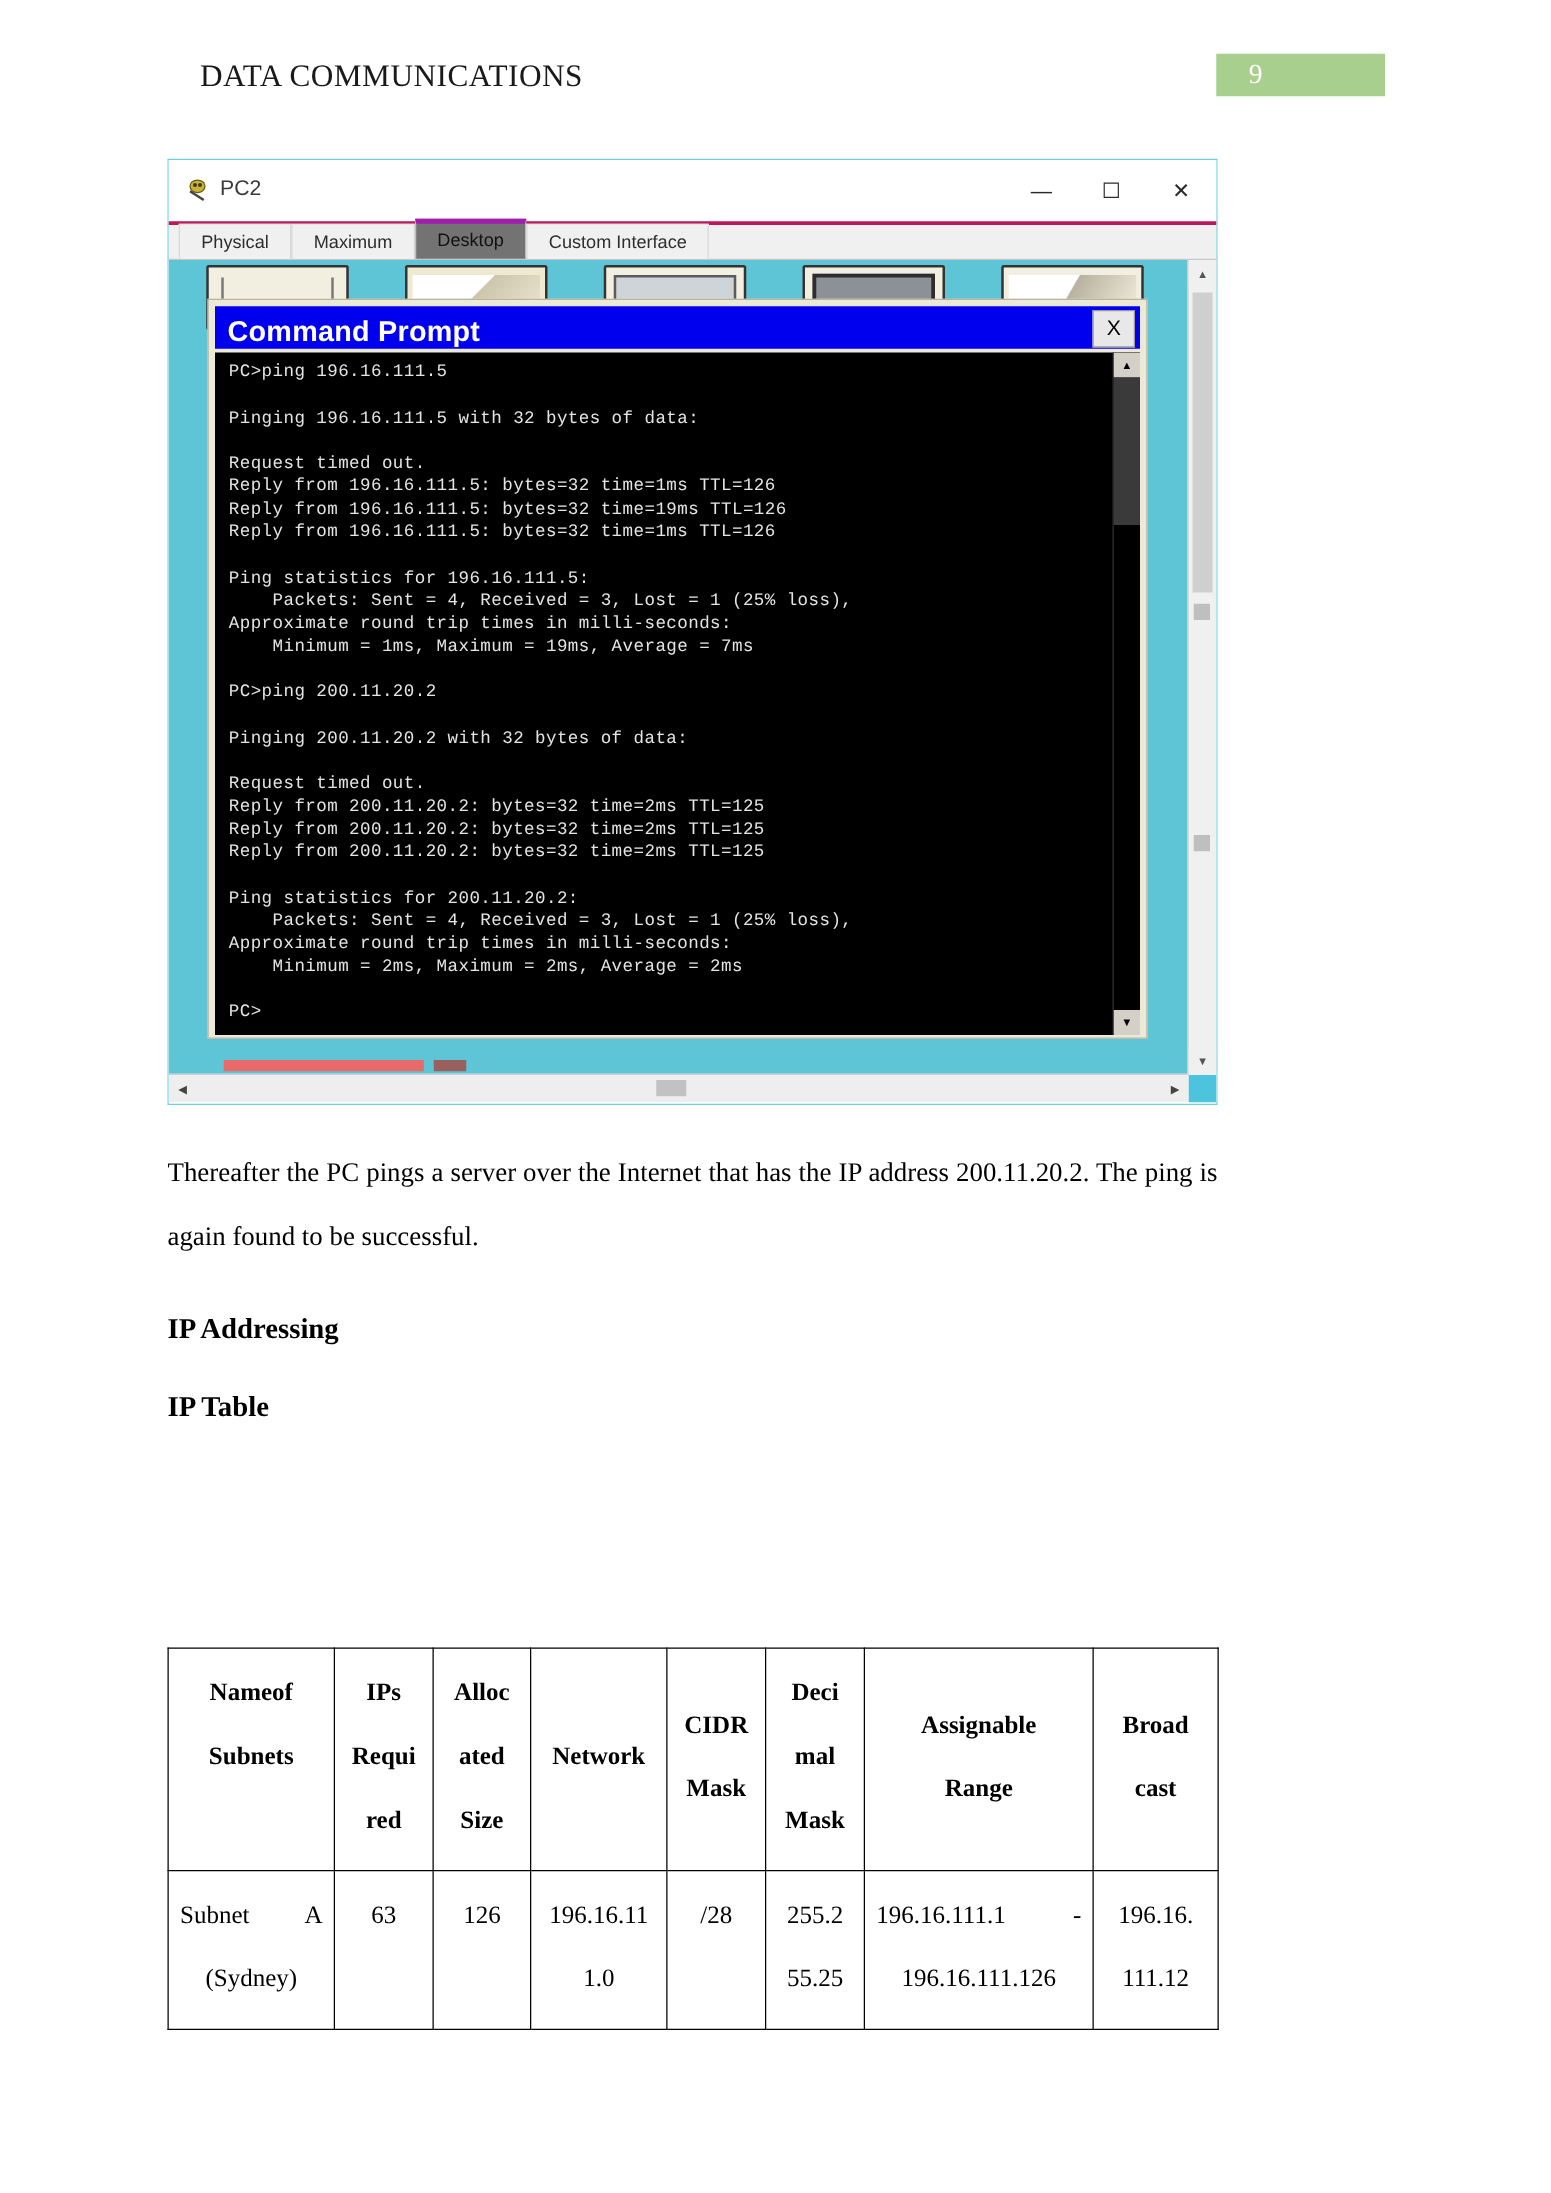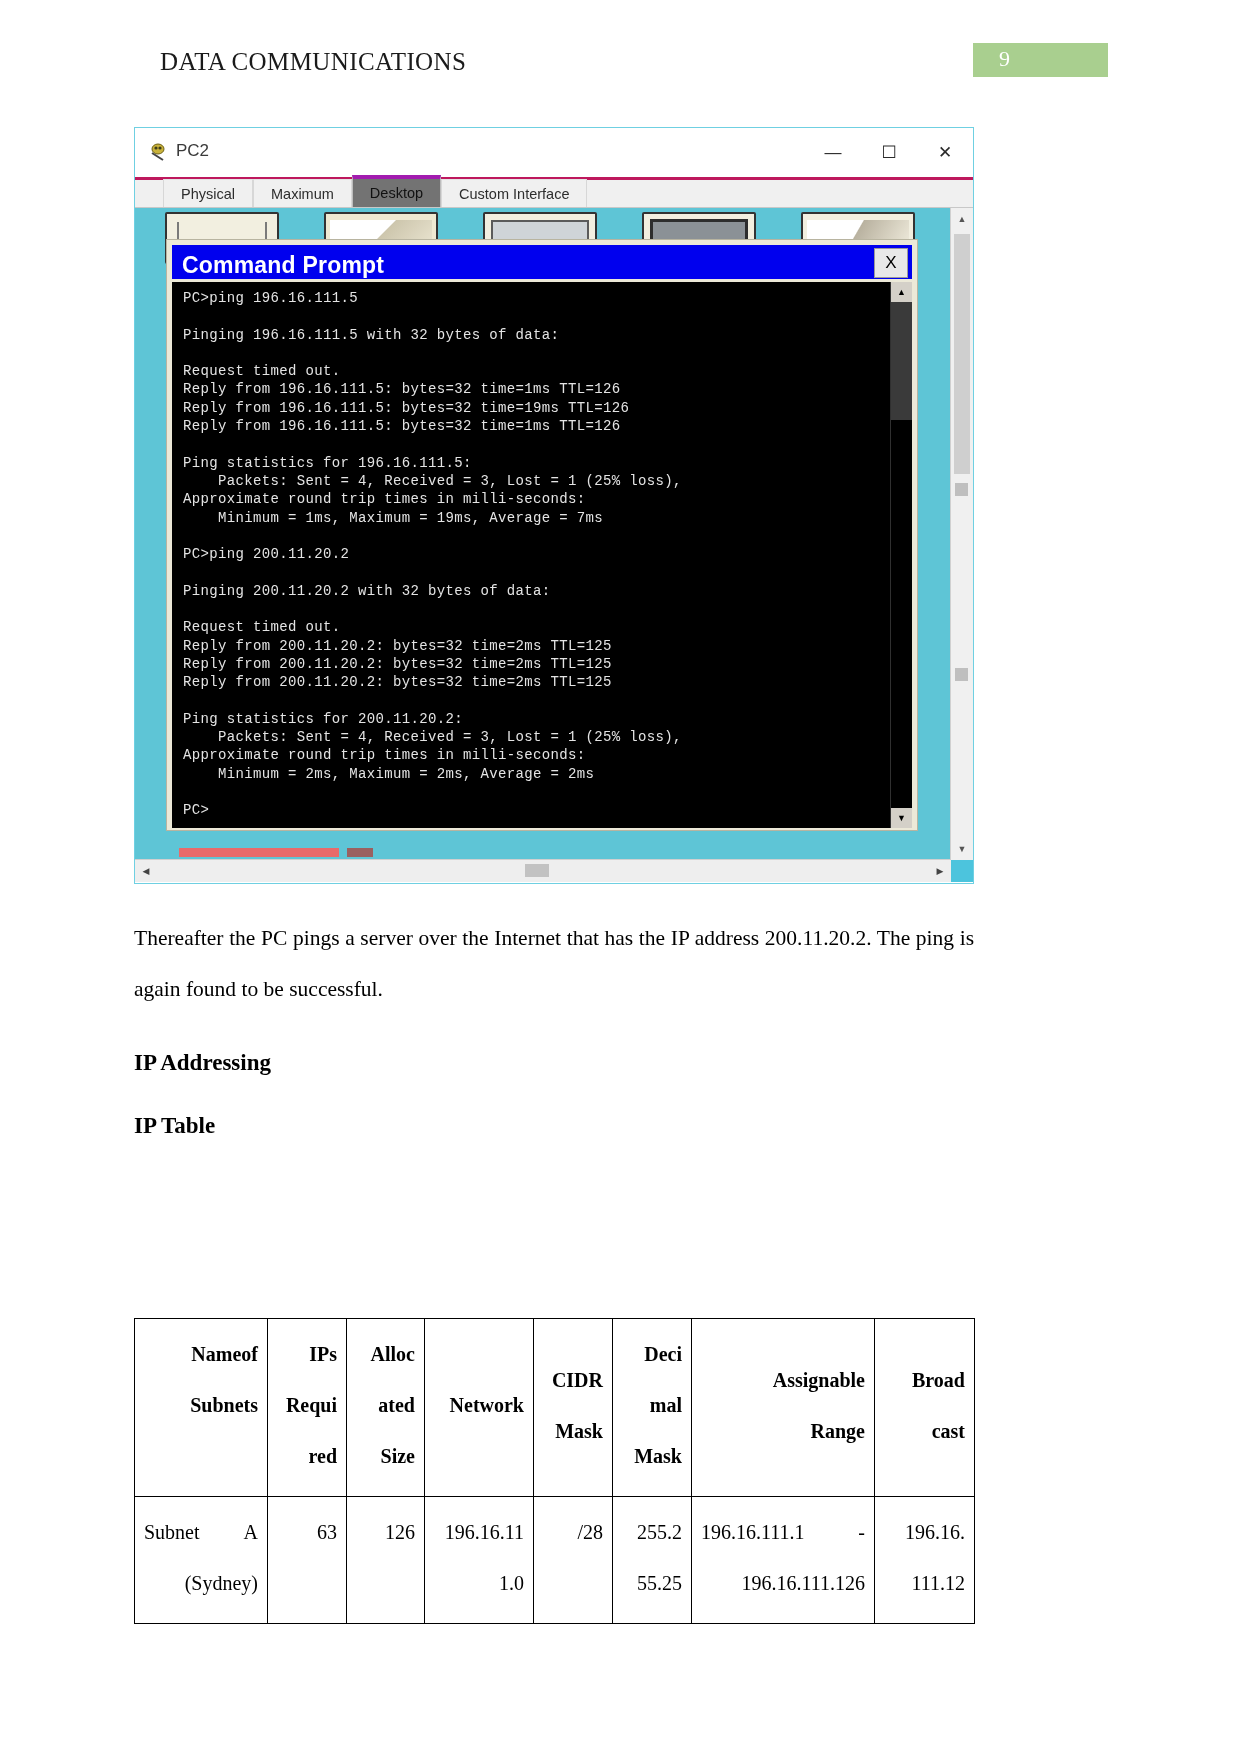--- a/index.html
+++ b/index.html
@@ -102,21 +102,21 @@
     color: #2b2b2b;
   }
 
   .pt-tabs {
     position: relative;
     height: 28px;
     background: #f0f0f0;
     border-bottom: 1px solid #c8c8c8;
     display: flex;
     align-items: flex-end;
-    padding-left: 28px;
+    padding-left: 8px;
     box-sizing: border-box;
   }
   .pt-tab {
     height: 27px;
     padding: 0 17px;
     display: flex;
     align-items: center;
     font-family: "Liberation Sans", sans-serif;
     font-size: 14.5px;
     color: #2d2d2d;
@@ -384,21 +384,21 @@
     border-collapse: collapse;
     table-layout: fixed;
     font-family: "Liberation Serif", serif;
   }
   .ip-table td, .ip-table th {
     border: 1px solid #000;
     vertical-align: top;
     padding: 10px 9px 14px 9px;
     font-size: 20px;
     line-height: 51px;
-    text-align: right;
+    text-align: center;
   }
   .ip-table th {
     font-weight: bold;
   }
   .ip-table td .justify-row {
     display: flex;
     justify-content: space-between;
   }
 </style>
 </head>

